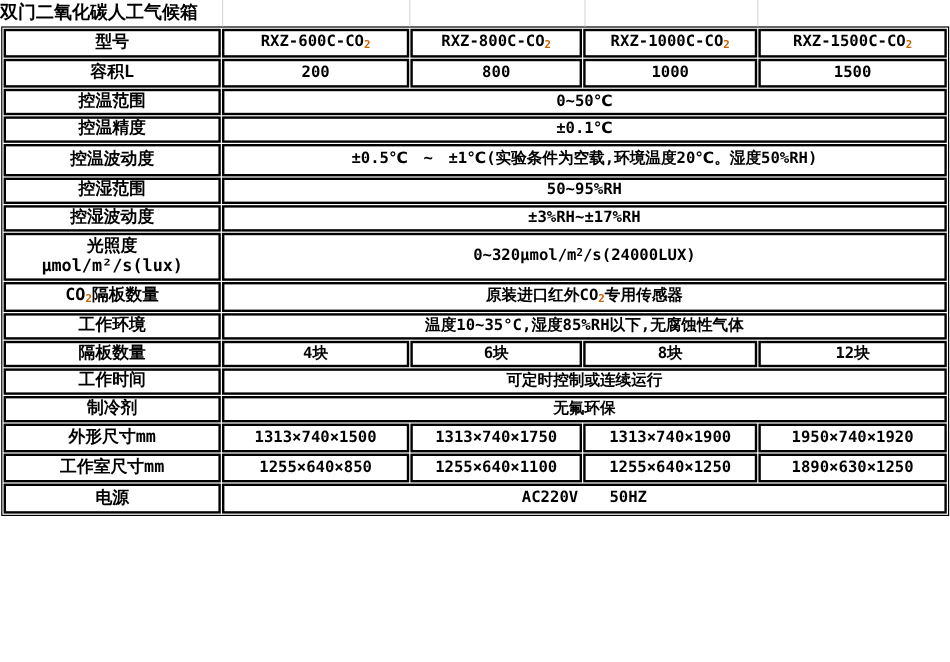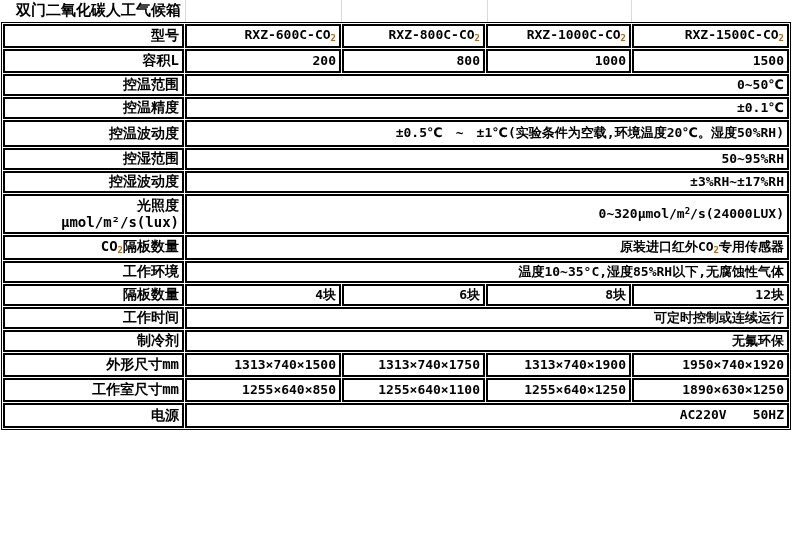--- a/index.html
+++ b/index.html
@@ -5,33 +5,33 @@
   :root { --sub-color:#c86400; --border:#000; --grid:#d9d9d9; }
   * { box-sizing:border-box; }
   html,body { margin:0; padding:0; background:#fff; }
   body {
     width:792px; height:552px; overflow:hidden;
     font-family:"DejaVu Sans Mono","DejaVu Sans",sans-serif;
     font-weight:bold; color:#000;
   }
   .title-bar {
     position:relative; height:22px; line-height:21px;
-    font-size:15px; padding-left:16px; white-space:nowrap;
+    font-size:15px; padding-left:0; white-space:nowrap;
   }
   .vgrid { position:absolute; top:0; width:1px; height:22px; background:var(--grid); }
   .vgrid.g1 { left:185px; } .vgrid.g2 { left:341px; }
   .vgrid.g3 { left:487px; } .vgrid.g4 { left:631px; }
   table.spec {
     border-collapse:separate; border-spacing:1px;
     width:790px; margin-left:1px; table-layout:fixed;
     border:1px solid var(--border);
   }
   td {
     border:2px solid var(--border);
-    text-align:right; vertical-align:middle;
+    text-align:center; vertical-align:middle;
     padding:0 3px; font-size:13px; line-height:1.25;
     overflow:hidden;
   }
   td.label { font-size:14px; }
   sub { font-size:9px; color:var(--sub-color); vertical-align:-2px; font-weight:bold; }
   sup { font-size:9px; vertical-align:4px; font-weight:bold; }
   tr.h24{height:24px} tr.h22{height:22px} tr.h27{height:27px}
   tr.h40{height:40px} tr.h25{height:25px} tr.h43{height:43px}
 </style>
 </head>

